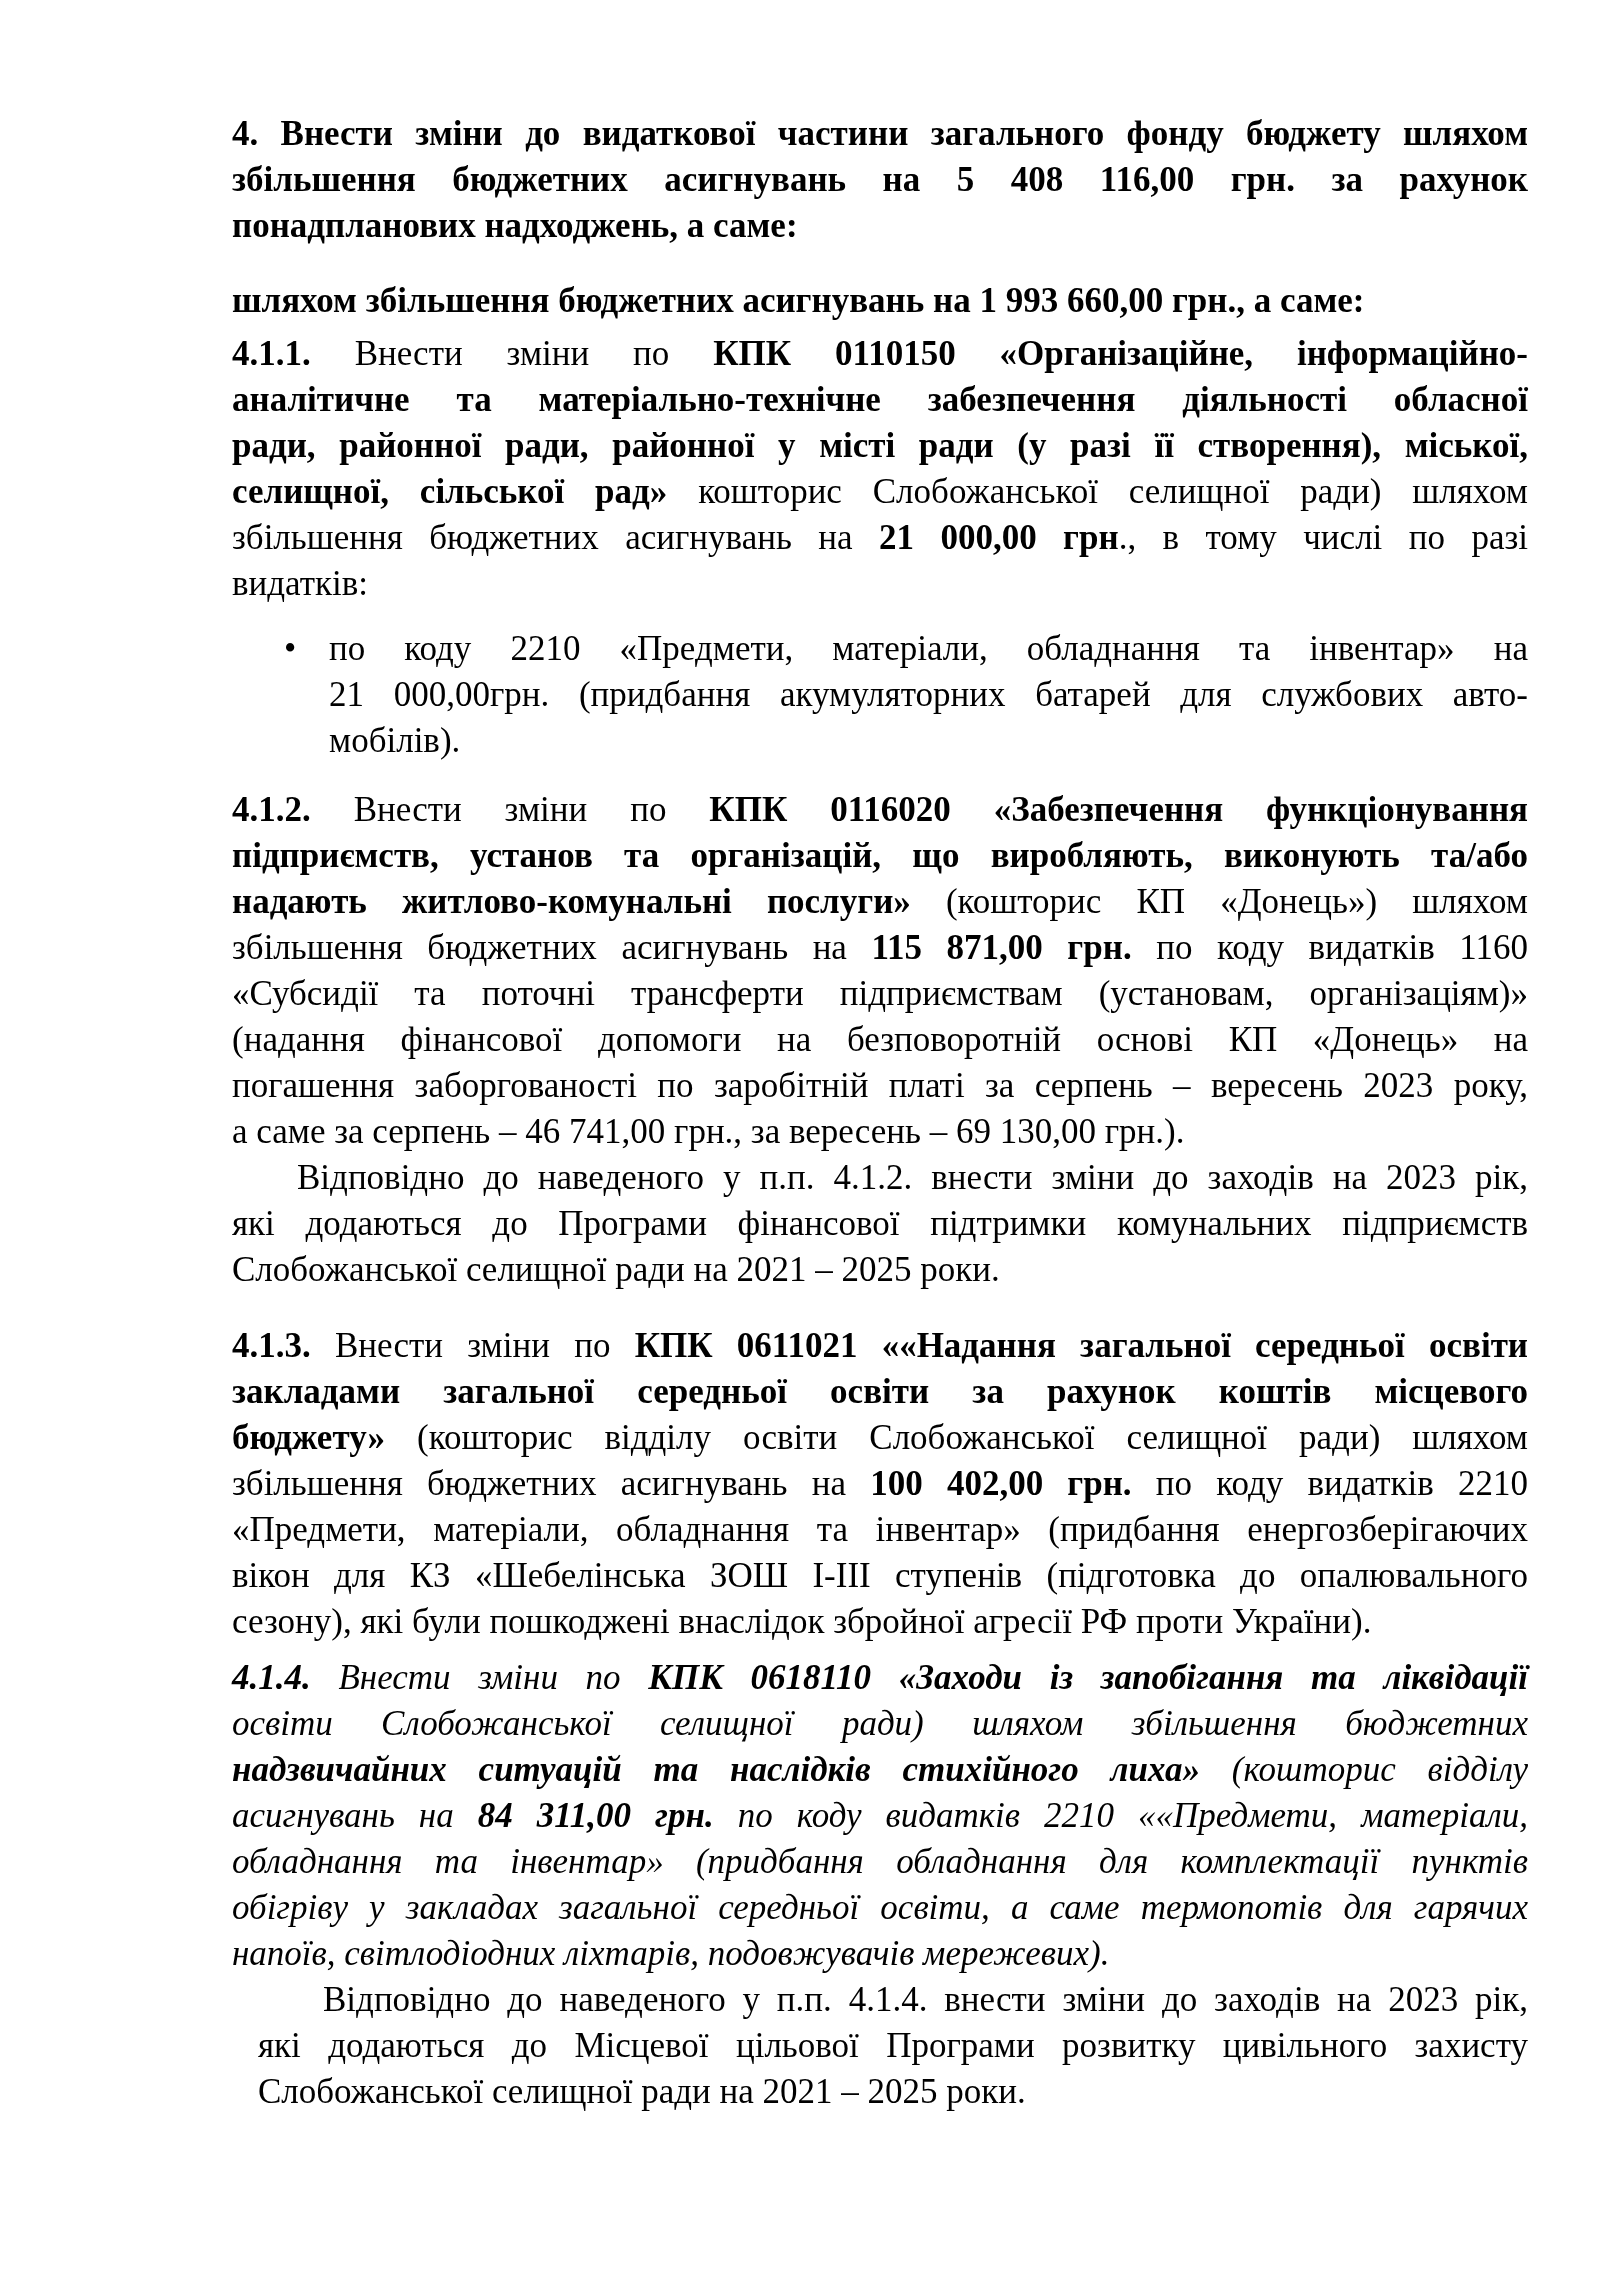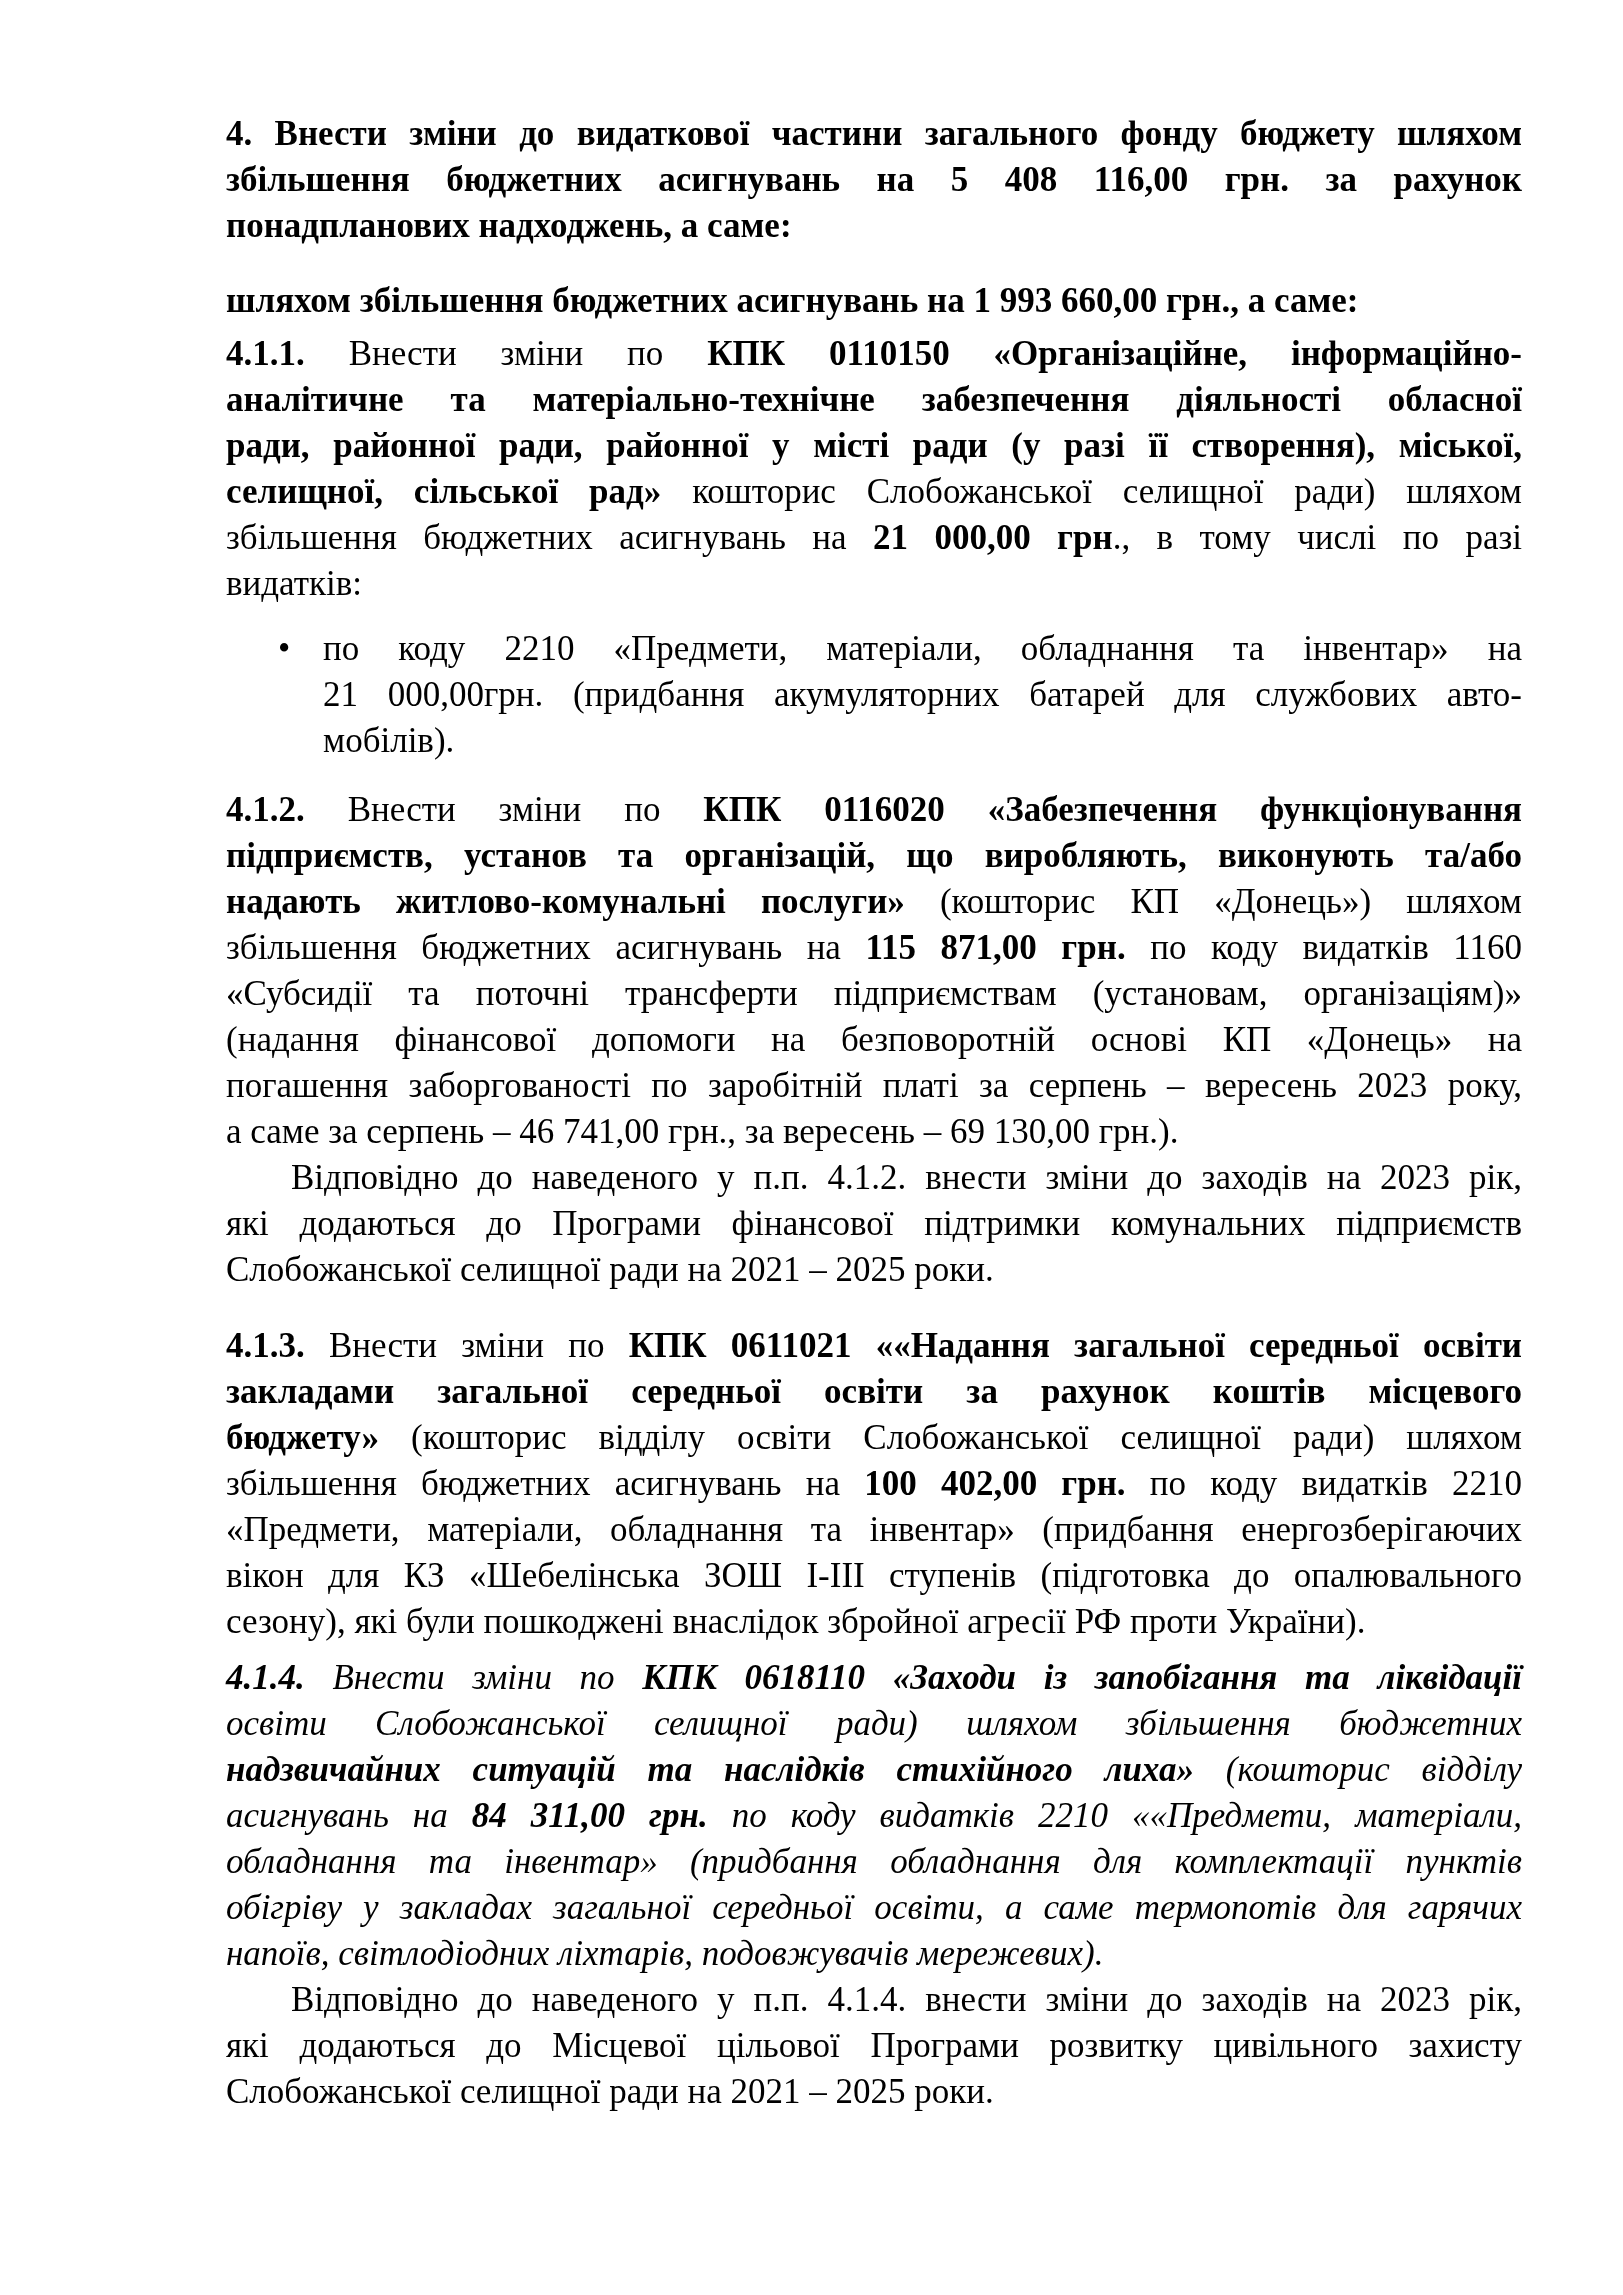--- a/index.html
+++ b/index.html
@@ -9,21 +9,21 @@
     height: 2295px;
     background: #ffffff;
     overflow: hidden;
     font-family: "Liberation Serif", "DejaVu Serif", serif;
     color: #000000;
     font-size: 35px;
     line-height: 46px;
   }
   .content {
     position: absolute;
-    left: 226px;
+    left: 232px;
     top: 111px;
     width: 1296px;
   }
   .p { margin: 0; padding: 0; }
   .line { text-align: justify; text-align-last: justify; }
   .line.last { text-align-last: left; }
   .line.indent { text-indent: 65px; }
   .run { font-weight: 400; }
   .run.b { font-weight: 700; }
   
@@ -31,21 +31,21 @@
   .p.bullet .marker { position: absolute; left: 52px; top: 0; }
   
   .p--sec-4       { margin-top: 0; }
   .p--sec-4-1     { margin-top: 29.4px; }
   .p--sec-4-1-1   { margin-top: 6.5px; }
   .p--bullet-2210 { margin-top: 19.6px; }
   .p--sec-4-1-2   { margin-top: 23px; }
   .p--note-4-1-2  { margin-top: 0; }
   .p--sec-4-1-3   { margin-top: 30px; font-family: Liberation Serif, serif; }
   .p--sec-4-1-4   { margin-top: 10px; font-style: italic; }
-  .p--note-4-1-4  { margin-top: 0; }
+  .p--note-4-1-4  { margin-top: 0; margin-left: 26px; }
 </style>
 </head>
 <body>
 
 <div class="page">
   <div class="content">
       <div class="p p--sec-4">
         <div class="line"><span class="run b">4. Внести зміни до видаткової частини загального фонду бюджету шляхом</span></div>
         <div class="line"><span class="run b">збільшення бюджетних асигнувань на 5 408 116,00 грн. за рахунок</span></div>
         <div class="line last"><span class="run b">понадпланових надходжень, а саме:</span></div>

